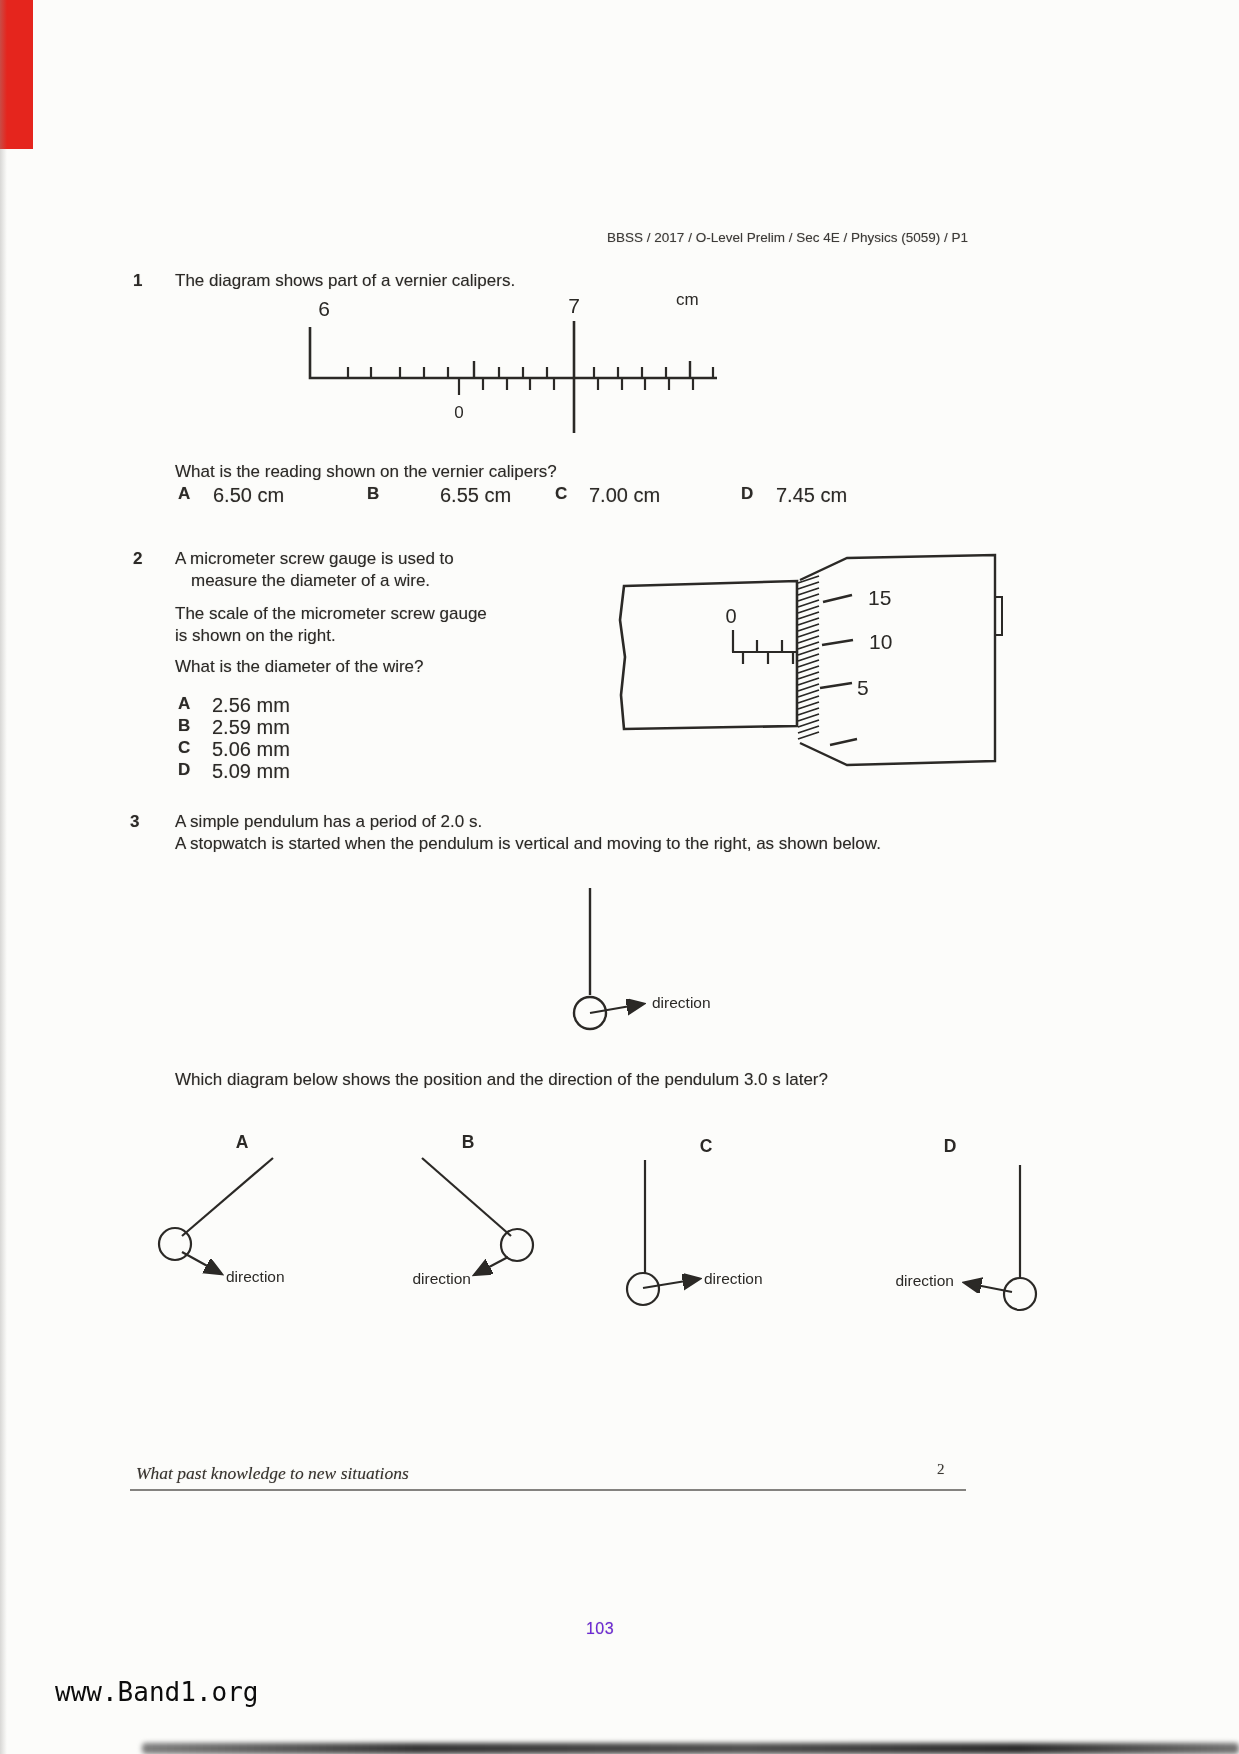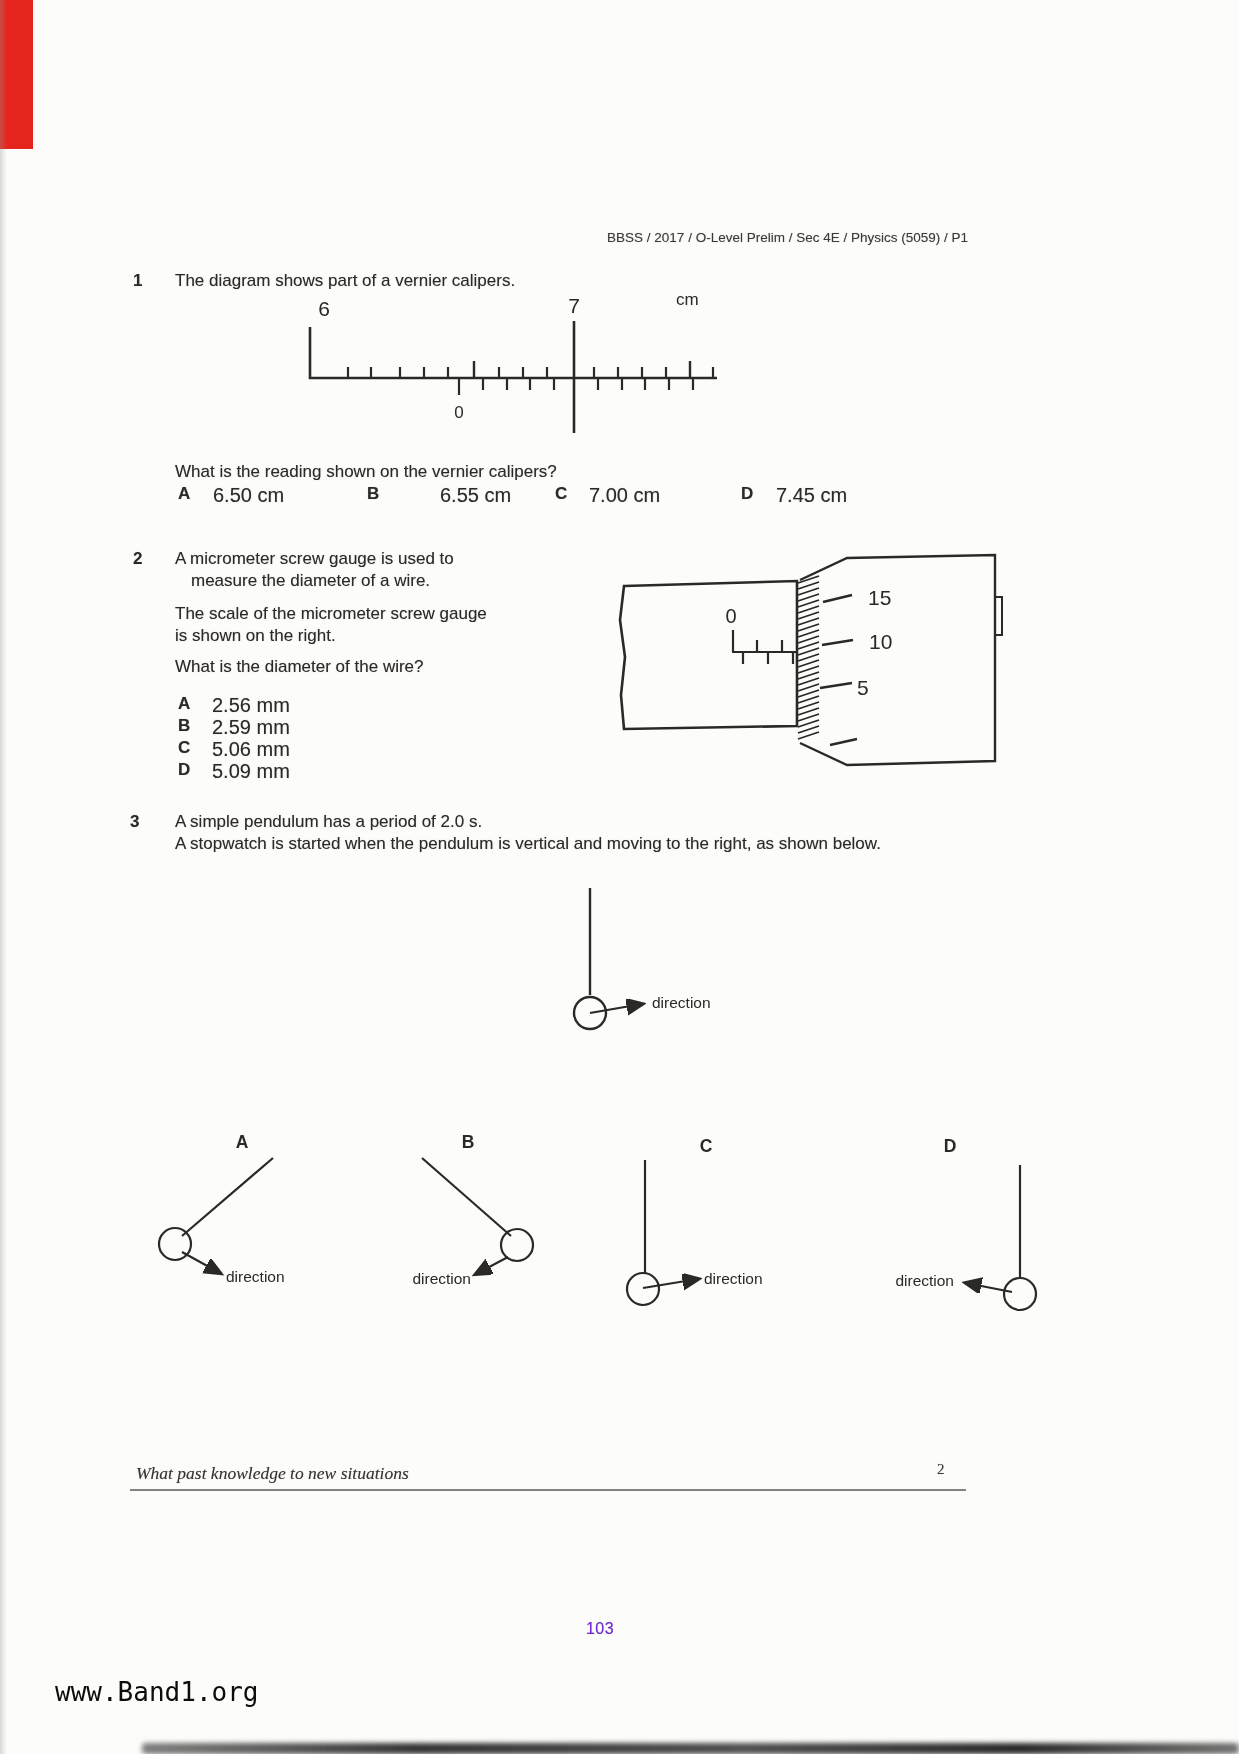--- a/index.html
+++ b/index.html
@@ -101,20 +101,21 @@
       <marker id="ah-p" markerWidth="9" markerHeight="8" refX="7" refY="3.5" orient="auto">
         <path d="M0 0L8 3.5L0 7Z" fill="#2b2926" stroke="none"></path>
       </marker>
     </defs>
     <path d="M50 23 V130" fill="none" stroke-width="2.4"></path>
     <circle cx="50" cy="148" r="16" fill="none" stroke-width="2.4"></circle>
     <path d="M50 148 L102 139" fill="none" stroke-width="2.2" marker-end="url(#ah-p)"></path>
     <text x="112" y="143" font-size="15.5">direction</text>
   </svg>
 
+  <div class="abs qtext ink" style="left:175px;top:1070px;">Which diagram below shows the position and the direction of the pendulum 3.0 s later?</div>
 
   <svg class="abs" style="left:140px;top:1122px;" width="960" height="200" viewBox="0 0 960 200">
     <defs>
       <marker id="ah-a" markerWidth="9" markerHeight="8" refX="7" refY="3.5" orient="auto">
         <path d="M0 0L8 3.5L0 7Z" fill="#2b2926" stroke="none"></path>
       </marker>
     </defs>
 
     <g>
       <text x="102" y="26" font-size="17.5" font-weight="bold" text-anchor="middle">A</text>

